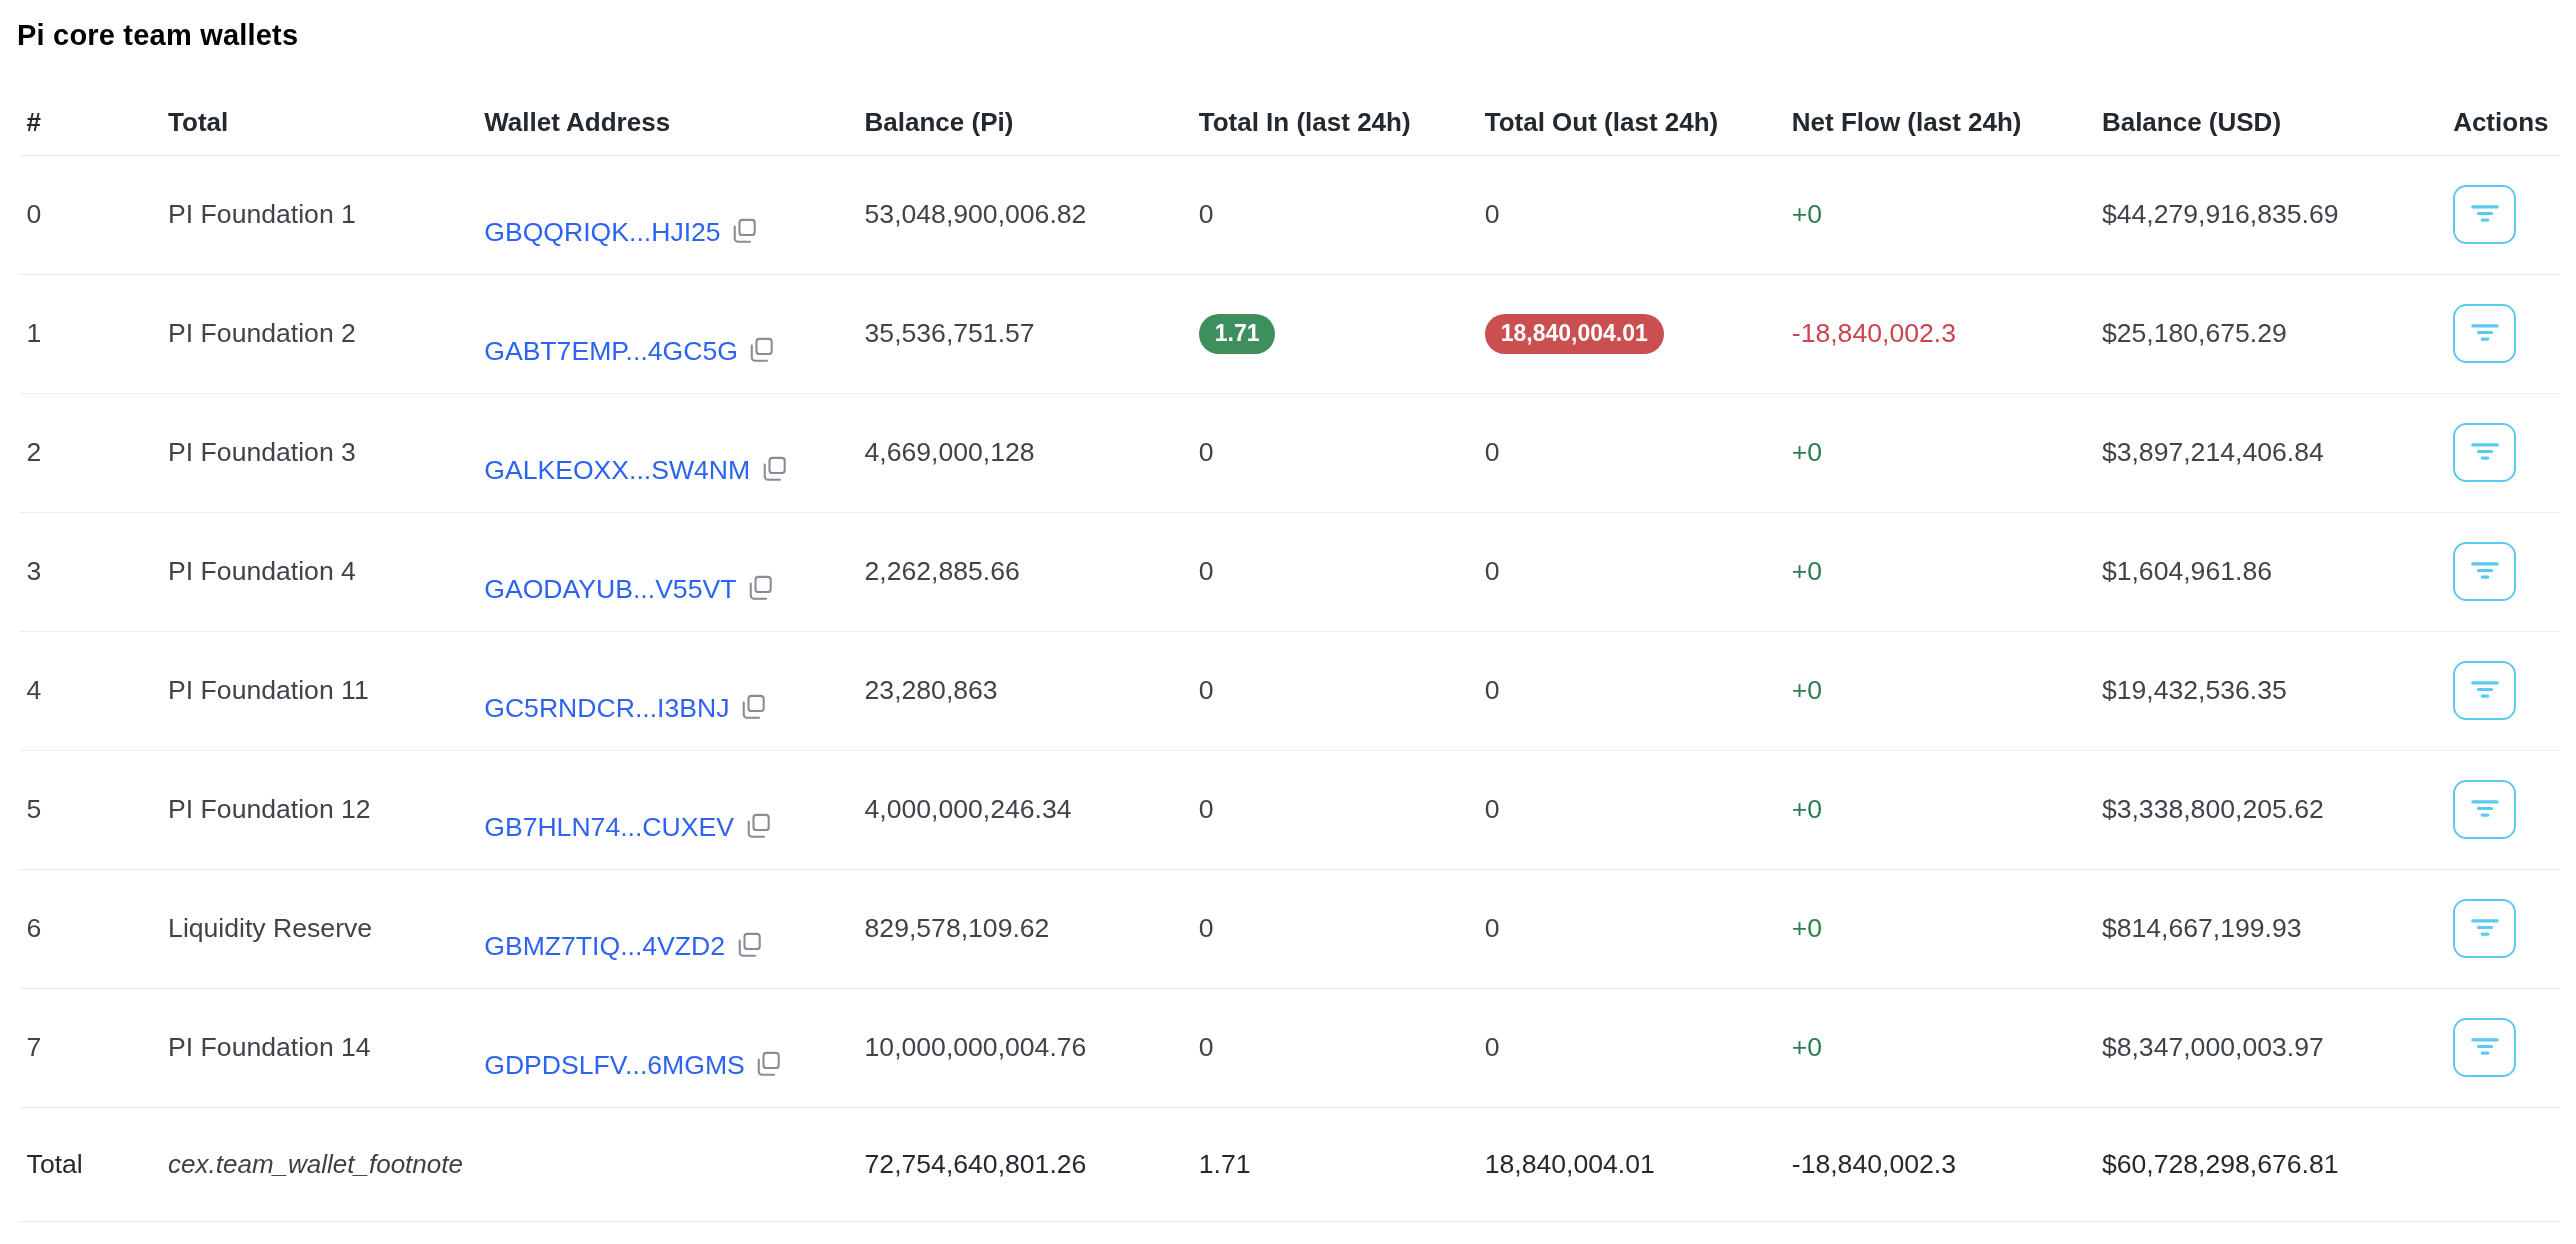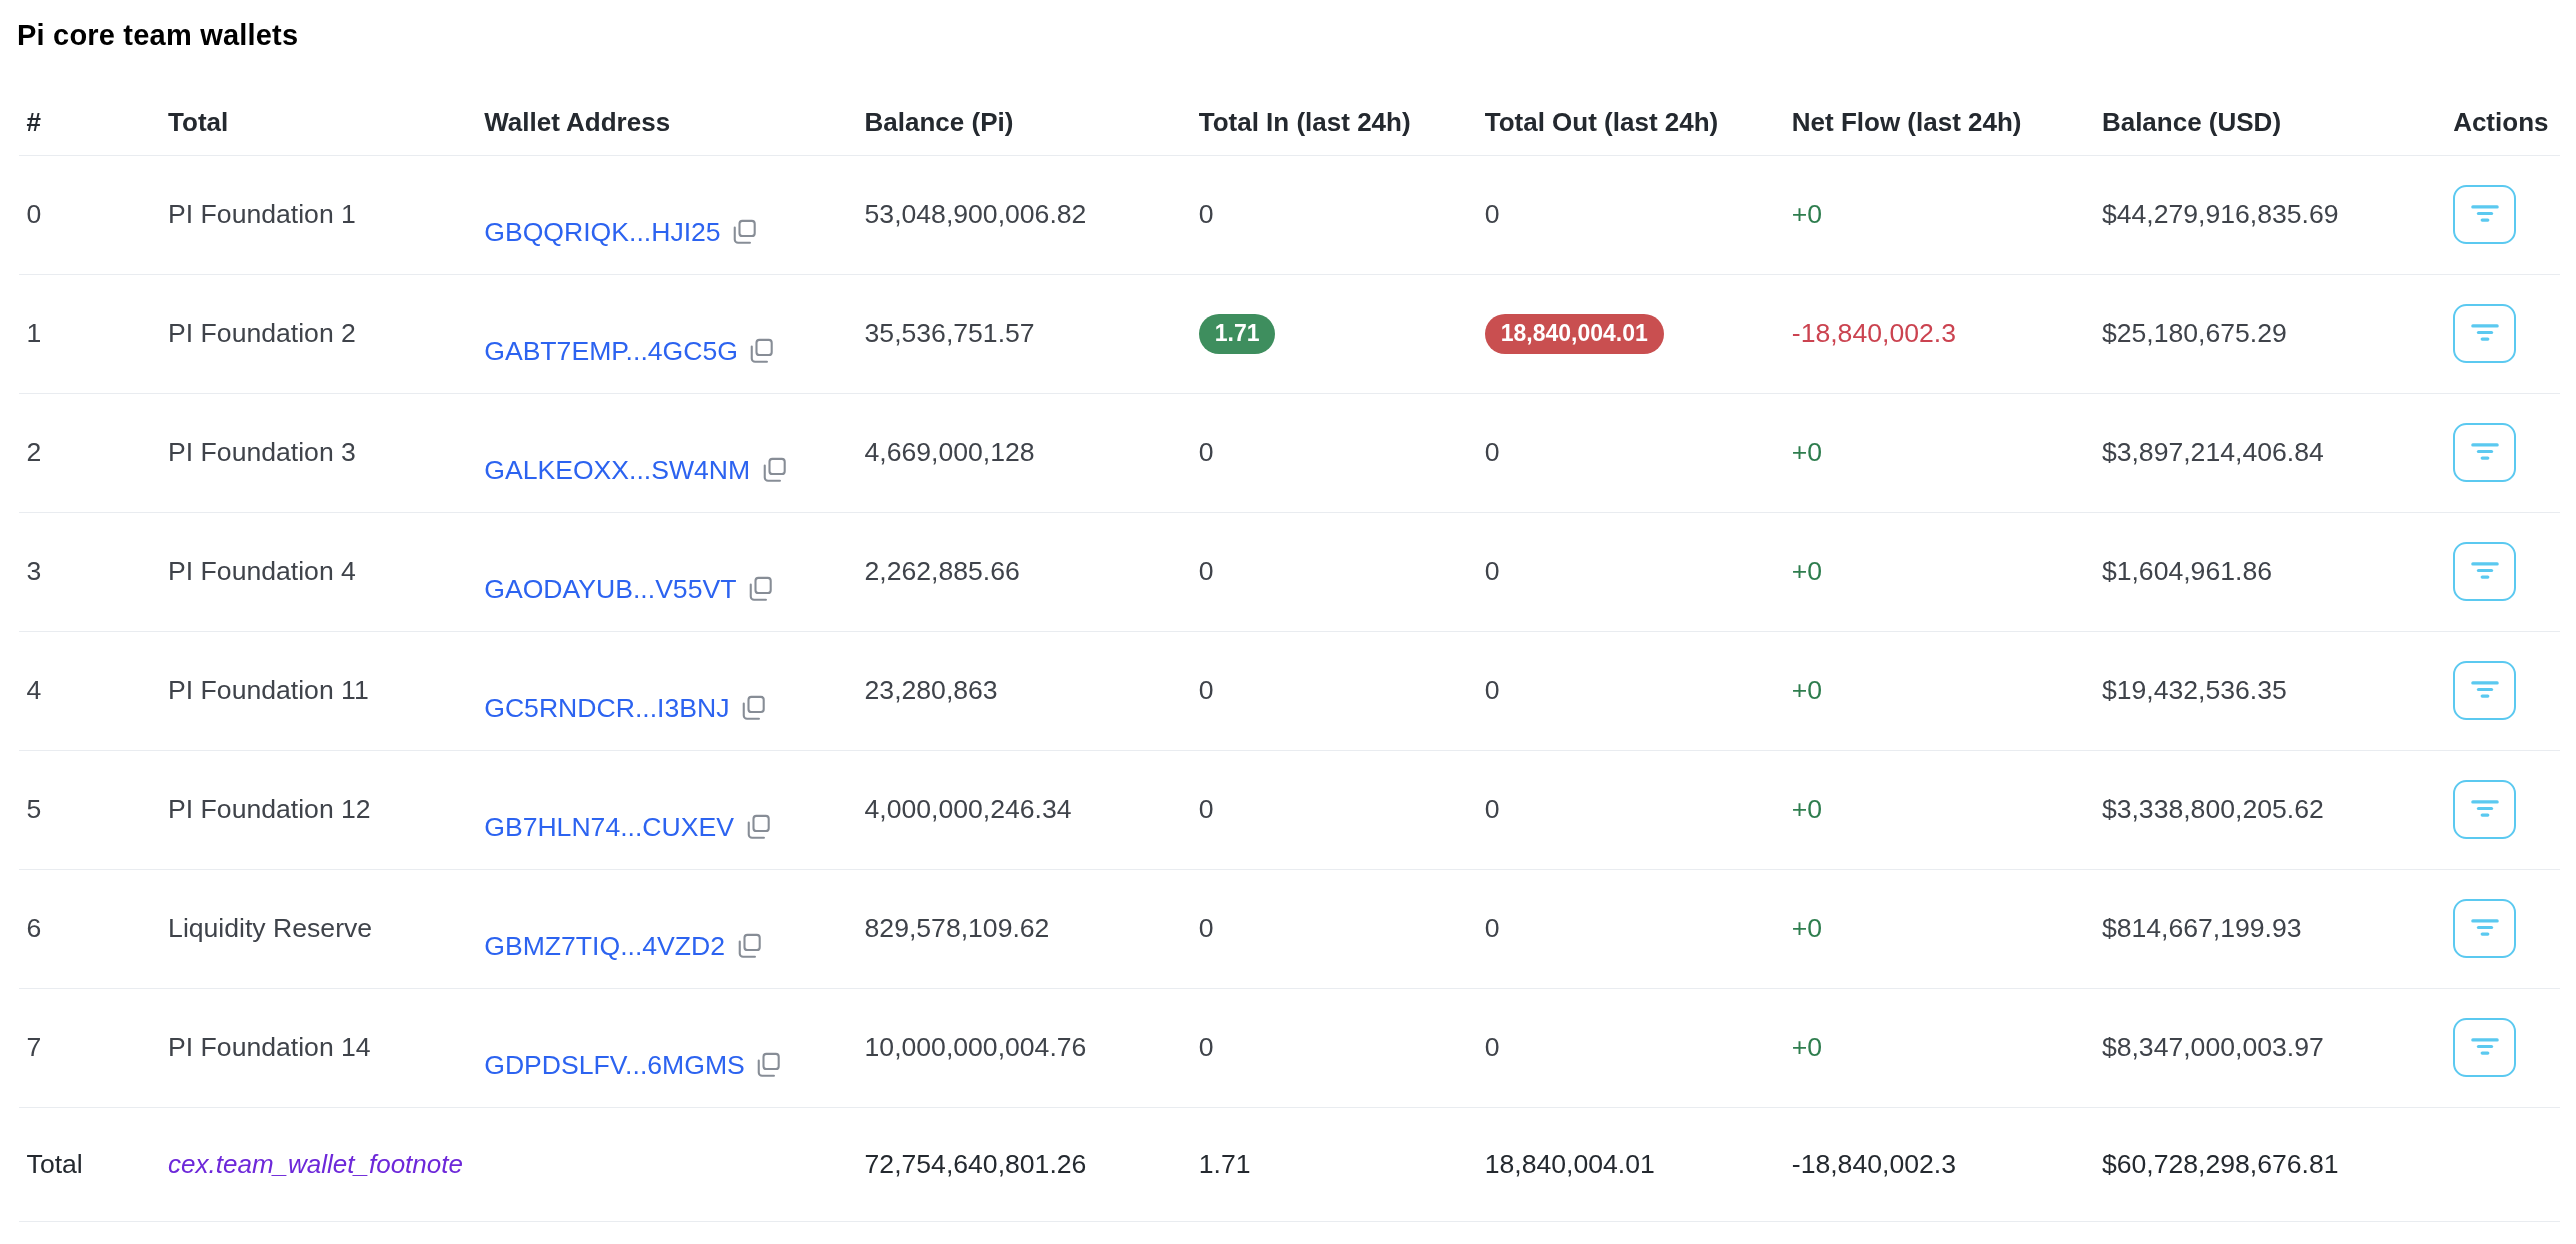--- a/index.html
+++ b/index.html
@@ -49,24 +49,24 @@
     white-space: nowrap;
   }
   tr.total-row td {
     height: 114px;
     font-weight: 400;
     color: #24292f;
   }
   tr.total-row td.footnote {
     font-weight: 400;
     font-style: italic;
-    color: #6d28d9;
+    color: #404040;
     font-size: 26px;
   }
-  .addr-wrap { display: inline-flex; align-items: center; gap: 9.5px; margin-top: 36px; }
+  .addr-wrap { display: inline-flex; gap: 9.5px; margin-top: 36px; }
   a.wallet-link {
     color: #2c63f0;
     text-decoration: none;
     cursor: pointer;
     font-size: 26.6px;
   }
   .copy-btn { display: inline-flex; cursor: pointer; line-height: 0; }
   .badge {
     display: inline-block;
     font-size: 23px;

